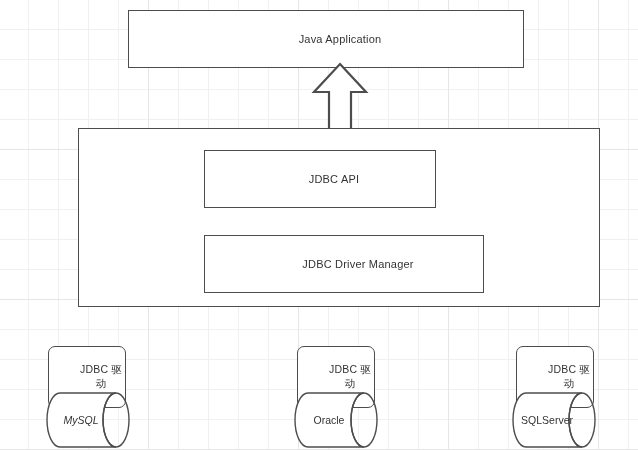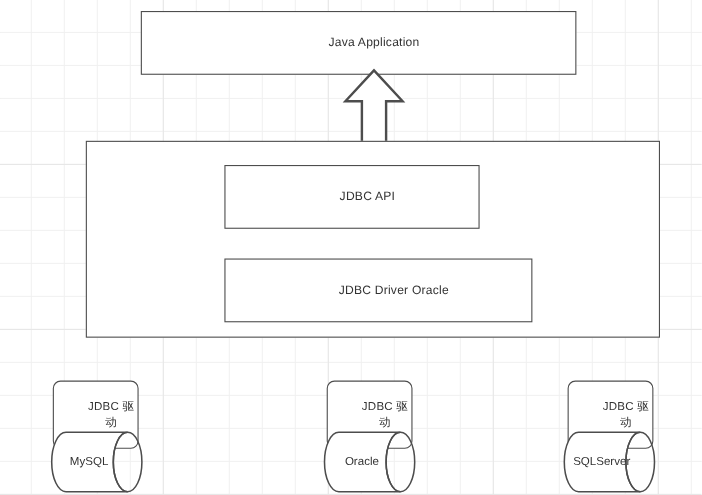--- a/index.html
+++ b/index.html
@@ -78,21 +78,21 @@
     top: 0;
     width: 66px;
     height: 100%;
     display: flex;
     align-items: center;
     justify-content: center;
     font-size: 10.5px;
     color: #333333;
     pointer-events: none;
   }
-  .cyl-1 { left: 46px; }
+  .cyl-1 { left: 46px; font-style: italic; }
   .cyl-2 { left: 294px; }
   .cyl-3 { left: 512px; }
 
   
   .arrow {
     position: absolute;
     left: 311px;
     top: 62px;
     width: 58px;
     height: 72px;
@@ -116,21 +116,21 @@
     </svg>
   </div>
 
   <div class="node box-container"></div>
 
   <div class="node box-api">
     <span>JDBC API</span>
   </div>
 
   <div class="node box-dm">
-    <span>JDBC Driver Oracle</span>
+    <span>JDBC Driver Manager</span>
   </div>
 
   <div class="node box-driver drv-1">
     <span>JDBC 驱动</span>
   </div>
   <div class="node box-driver drv-2">
     <span>JDBC 驱动</span>
   </div>
   <div class="node box-driver drv-3">
     <span>JDBC 驱动</span>

